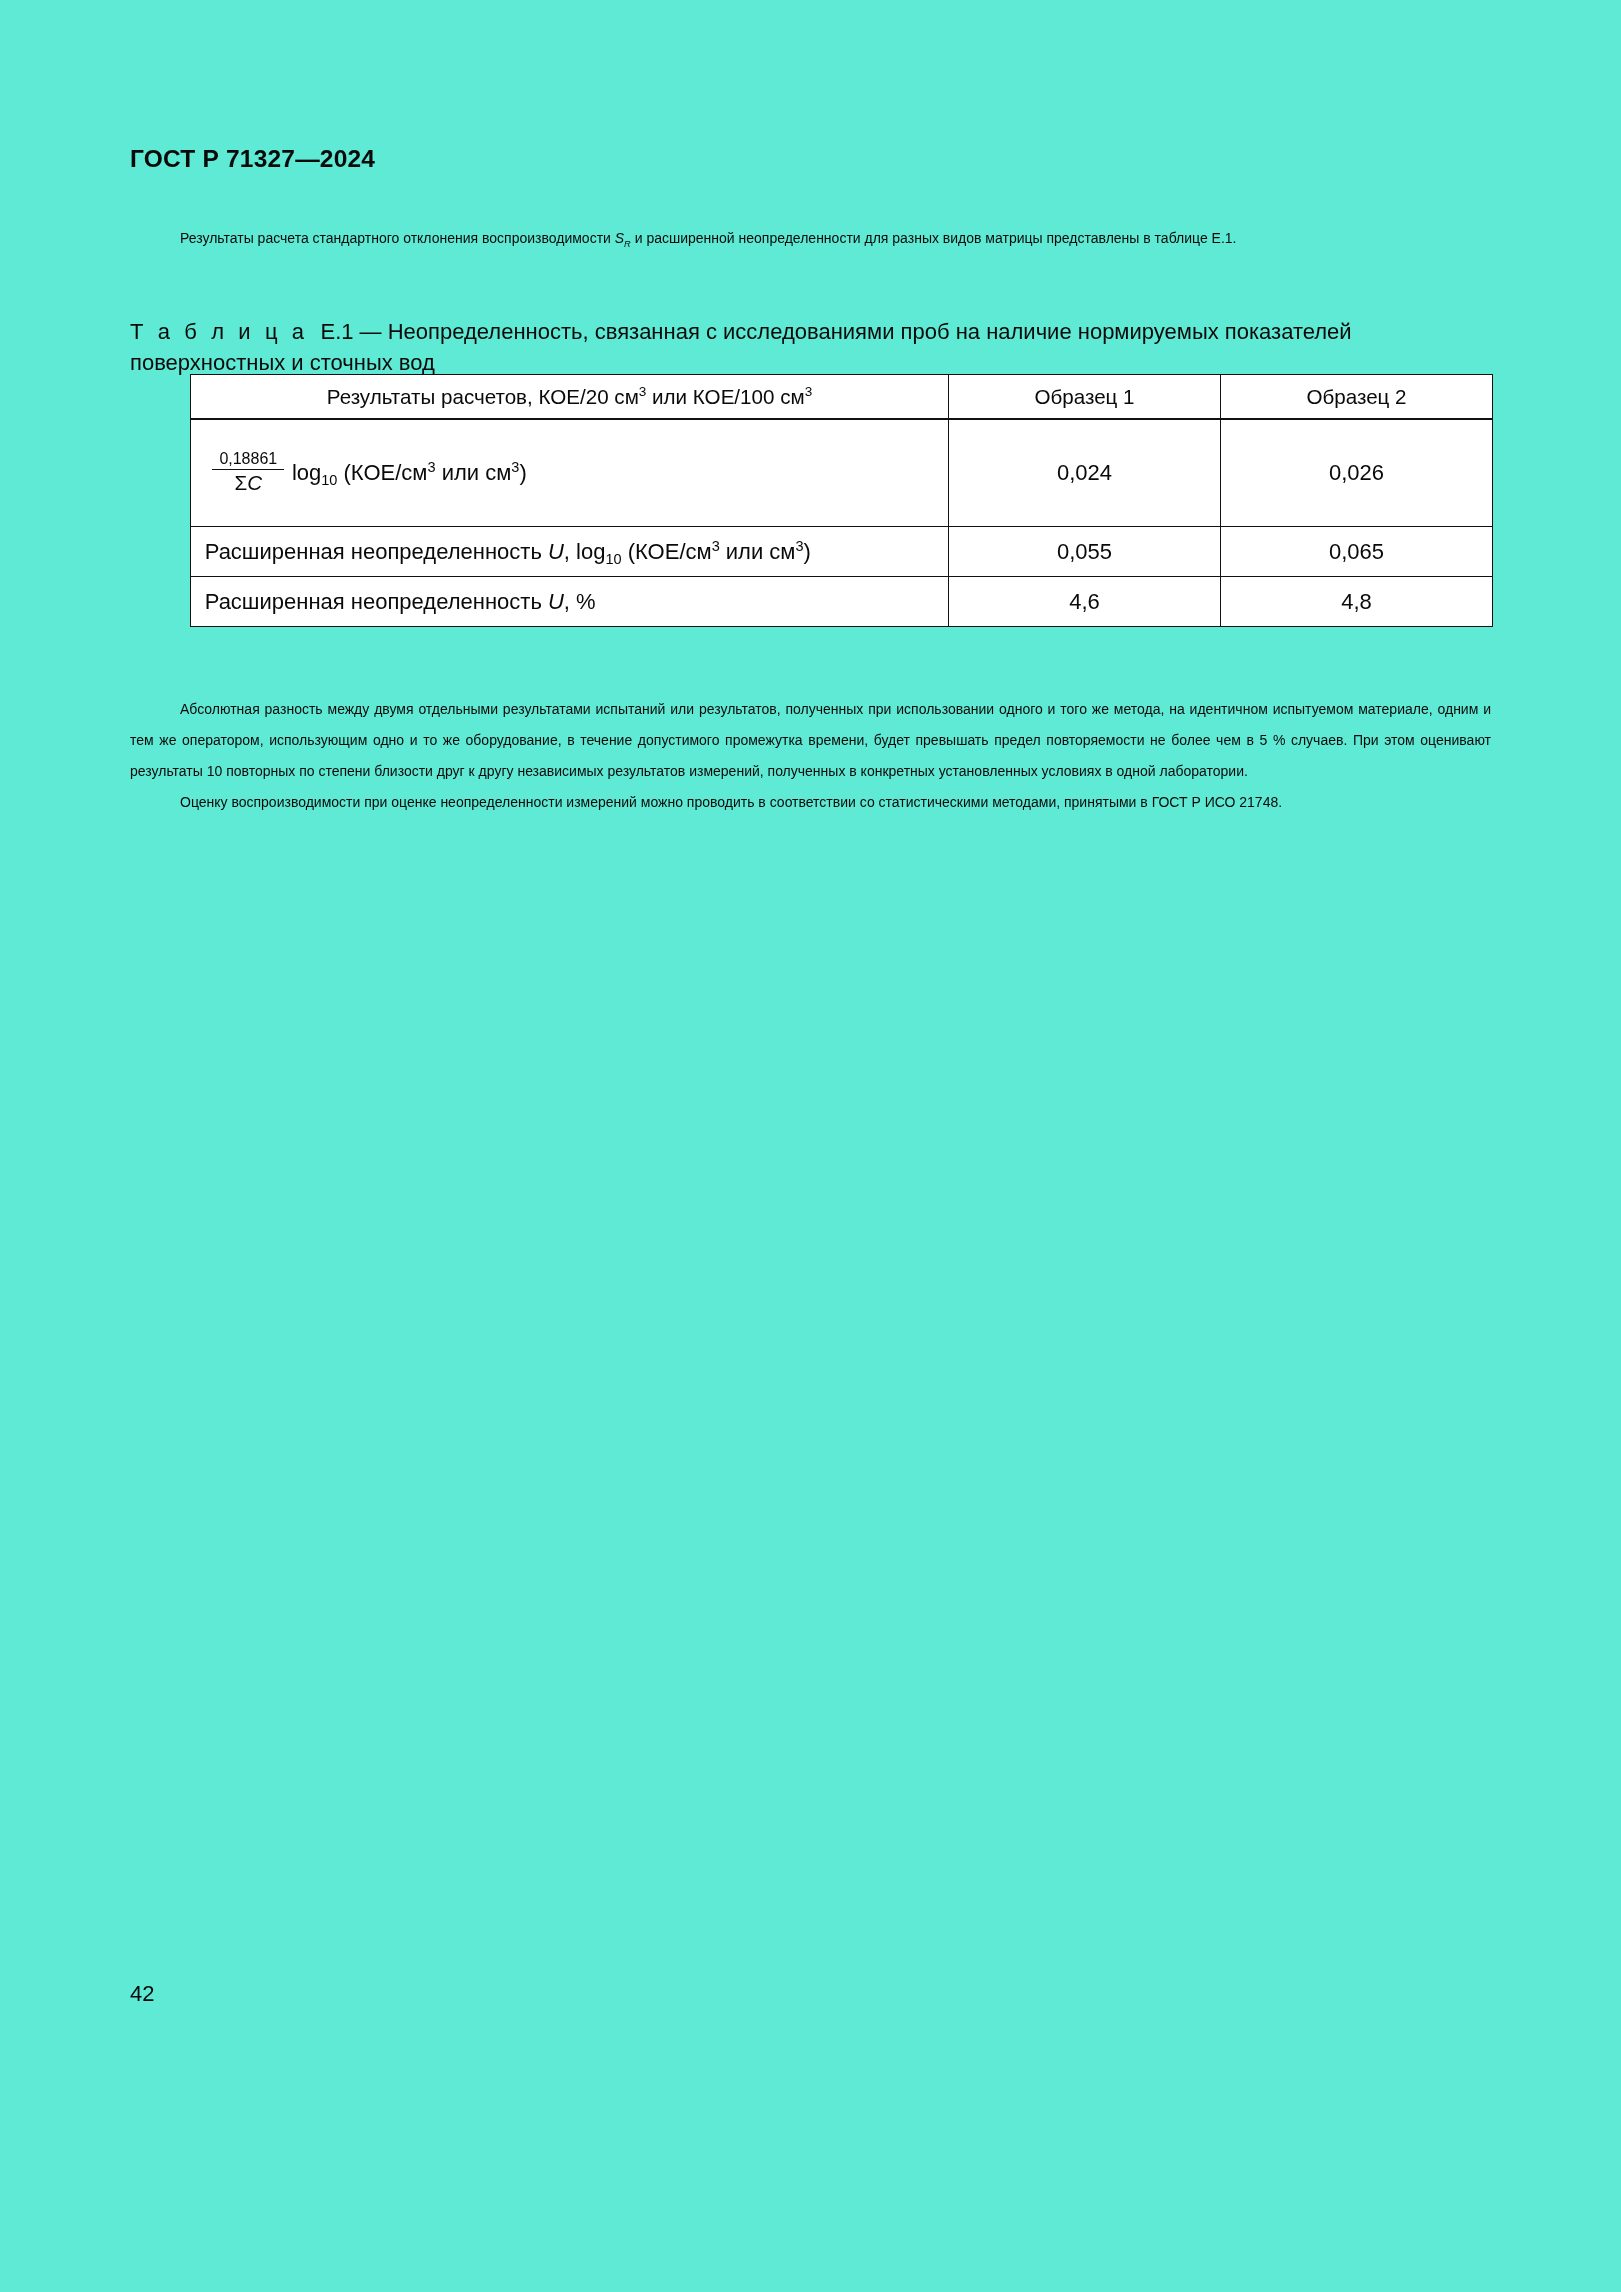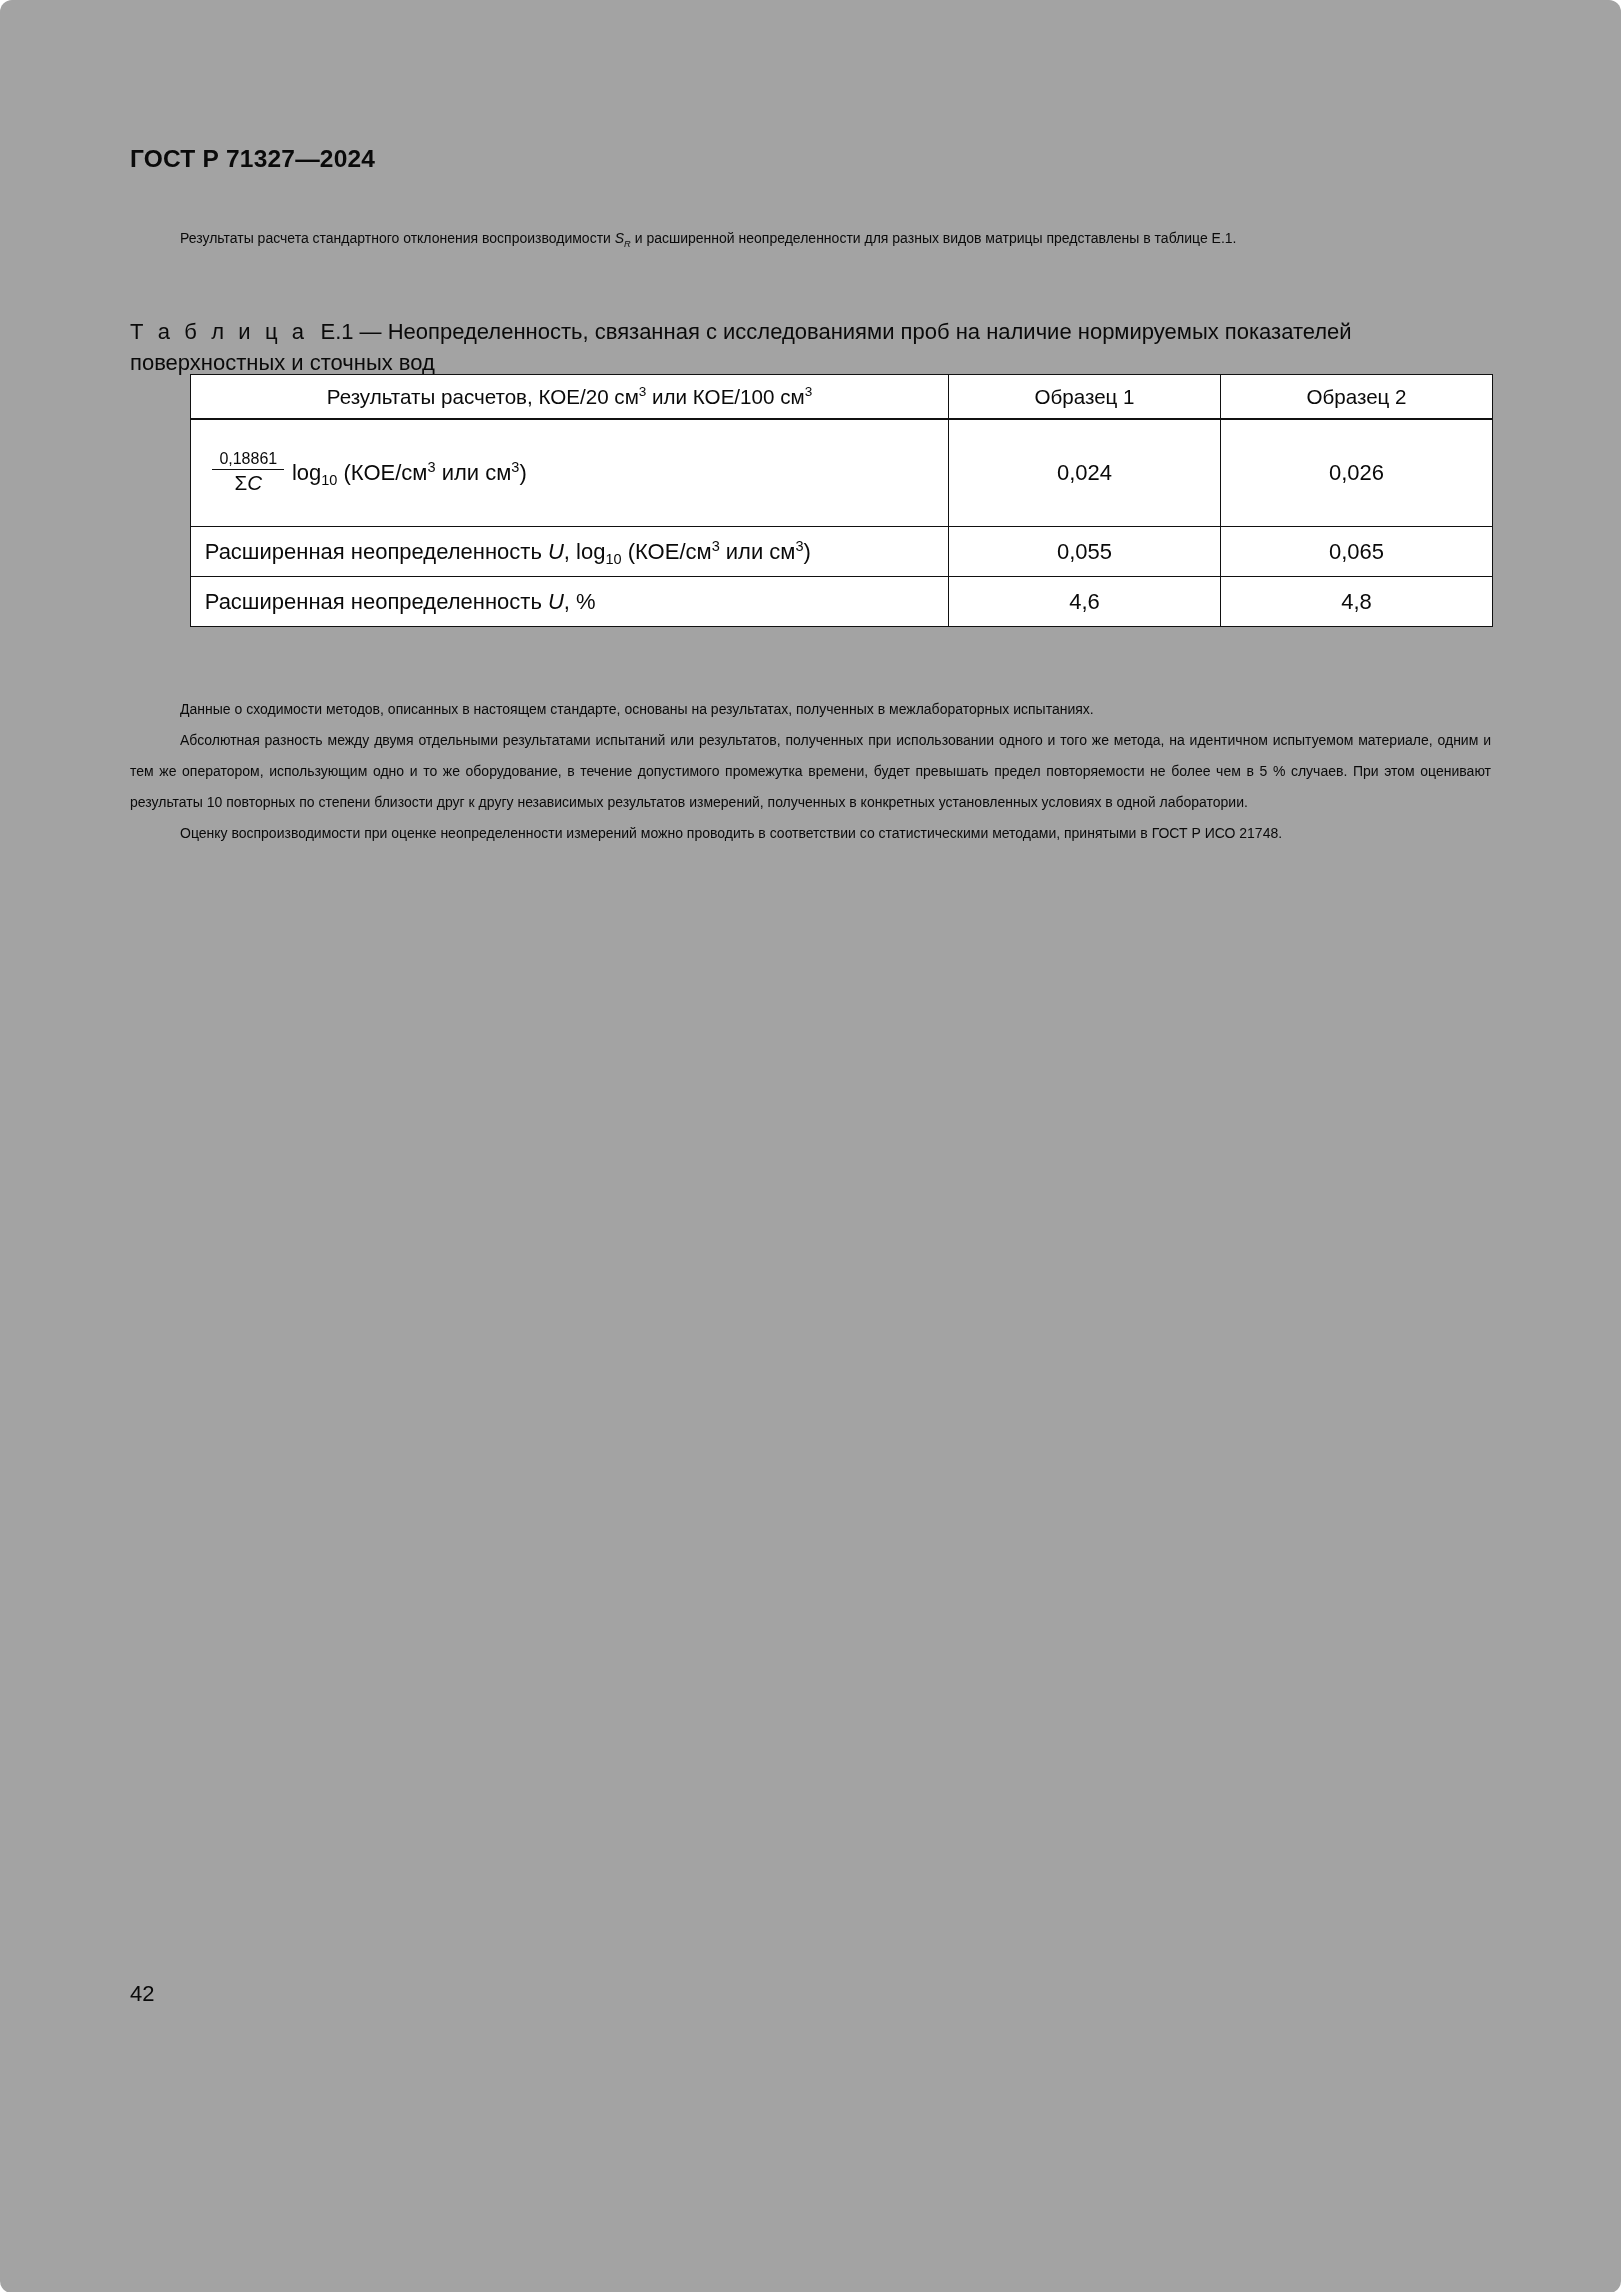--- a/index.html
+++ b/index.html
@@ -11,24 +11,23 @@
   body {
     font-family: "Liberation Sans", sans-serif;
     color: #0a0a0a;
     -webkit-font-smoothing: antialiased;
   }
   .page {
     position: relative;
     width: 1621px;
     height: 2293px;
     margin: 0 auto;
-    background: #a3a3a3;
+    background: #5eead4;
     overflow: hidden;
     box-sizing: border-box;
-    border-radius: 12px;
   }
 
   
   .doc-header {
     position: absolute;
     left: 130px;
     top: 145px;
     font-size: 24.5px;
     font-weight: bold;
     letter-spacing: 0.2px;
@@ -220,21 +219,20 @@
         <tr class="row-h4">
           <td class="col-label"><span>Расширенная неопределенность </span><i class="var">U</i><span>, %</span></td>
           <td class="col-val">4,6</td>
           <td class="col-val">4,8</td>
         </tr>
       </tbody>
     </table>
   </div>
 
   <div class="lower-block">
-    <p class="para">Данные о сходимости методов, описанных в настоящем стандарте, основаны на результатах, полученных в межлабораторных испытаниях.</p>
     <p class="para">Абсолютная разность между двумя отдельными результатами испытаний или результатов, полученных при использовании одного и того же метода, на идентичном испытуемом материале, одним и тем же оператором, использующим одно и то же оборудование, в течение допустимого промежутка времени, будет превышать предел повторяемости не более чем в 5 % случаев. При этом оценивают результаты 10 повторных по степени близости друг к другу независимых результатов измерений, полученных в конкретных установленных условиях в одной лаборатории.</p>
     <p class="para">Оценку воспроизводимости при оценке неопределенности измерений можно проводить в соответствии со статистическими методами, принятыми в ГОСТ Р ИСО 21748.</p>
   </div>
 
   <div class="page-number">42</div>
 
 </div>
 
 
 </body></html>

